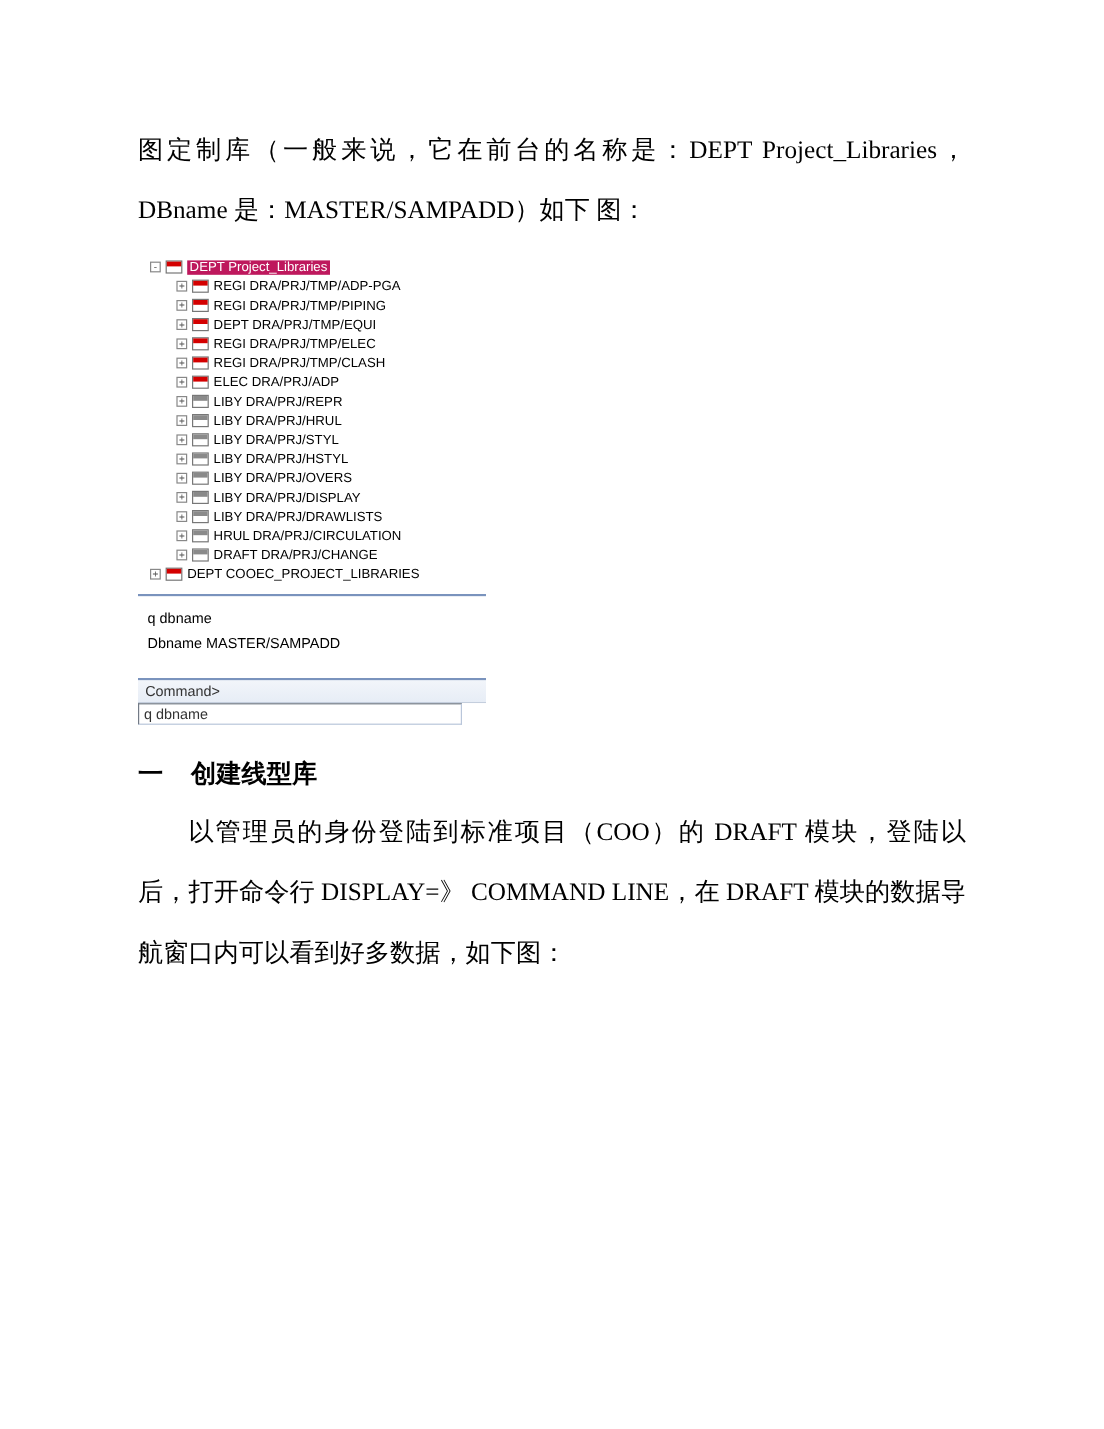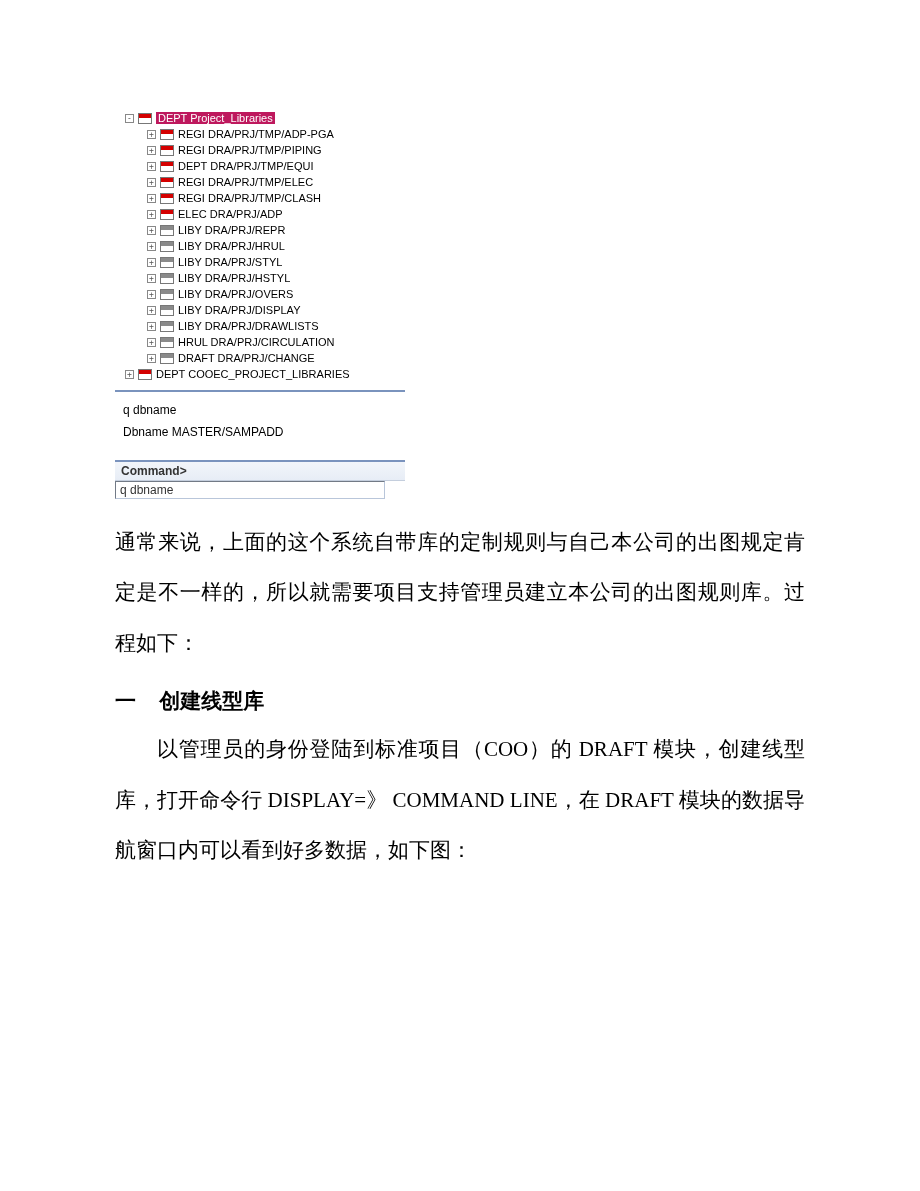--- a/index.html
+++ b/index.html
@@ -94,39 +94,43 @@
     background:#fff;
     padding:8px 8px 6px 8px;
     line-height:1.8;
     border-bottom:2px solid #7a93bd;
     min-height:54px;
   }
   .cmd-bar{
     display:flex; align-items:flex-end;
     background:linear-gradient(#f2f5fa,#e7edf6);
     border-bottom:1px solid #c4cedd;
-    font-weight:bold;
   }
   .cmd-prompt{
     padding:2px 6px; color:#333;
   }
   .cmd-input-row{
     display:flex; align-items:center;
     background:#fff;
   }
   .cmd-input{
     border:1px inset #b9c6da; background:#fff;
     padding:1px 4px; color:#333; flex:none; width:260px;
   }
 </style>
 </head>
 <body>
 
 <div class="page">
 
+  <p class="para">
+    <span>图定制库（一般来说，它在前台的名称是：DEPT</span>
+    <span class="western">Project_Libraries，DBname 是：MASTER/SAMPADD）如下</span>
+    <span>图：</span>
+  </p>
 
   <div class="screenshot">
     <div class="tree-panel">
       <div class="tree-node root">
         <span class="exp">-</span>
         <span class="ic red"></span>
         <span class="tree-label sel">DEPT Project_Libraries</span>
       </div>
       <div id="tree-children">
           <div class="tree-node child">
@@ -219,22 +223,21 @@
       </div>
       <div class="cmd-bar">
         <span class="cmd-prompt">Command&gt;</span>
       </div>
       <div class="cmd-input-row">
         <span class="cmd-input">q dbname</span>
       </div>
     </div>
   </div>
 
-  <p class="para">通常来说，上面的这个系统自带库的定制规则与自己本公司的出图规定肯定是不一样的，所以就需要项目支持管理员建立本公司的出图规则库。过程如下：</p>
 
   <p class="head-row">
     <span class="head-num">一</span>
     <span>创建线型库</span>
   </p>
 
-  <p class="para para-indent">以管理员的身份登陆到标准项目（COO）的 DRAFT 模块，创建线型库，打开命令行 DISPLAY=》 COMMAND LINE，在 DRAFT 模块的数据导航窗口内可以看到好多数据，如下图：</p>
+  <p class="para para-indent">以管理员的身份登陆到标准项目（COO）的 DRAFT 模块，登陆以后，打开命令行 DISPLAY=》 COMMAND LINE，在 DRAFT 模块的数据导航窗口内可以看到好多数据，如下图：</p>
 
 </div>
 
 </body></html>

